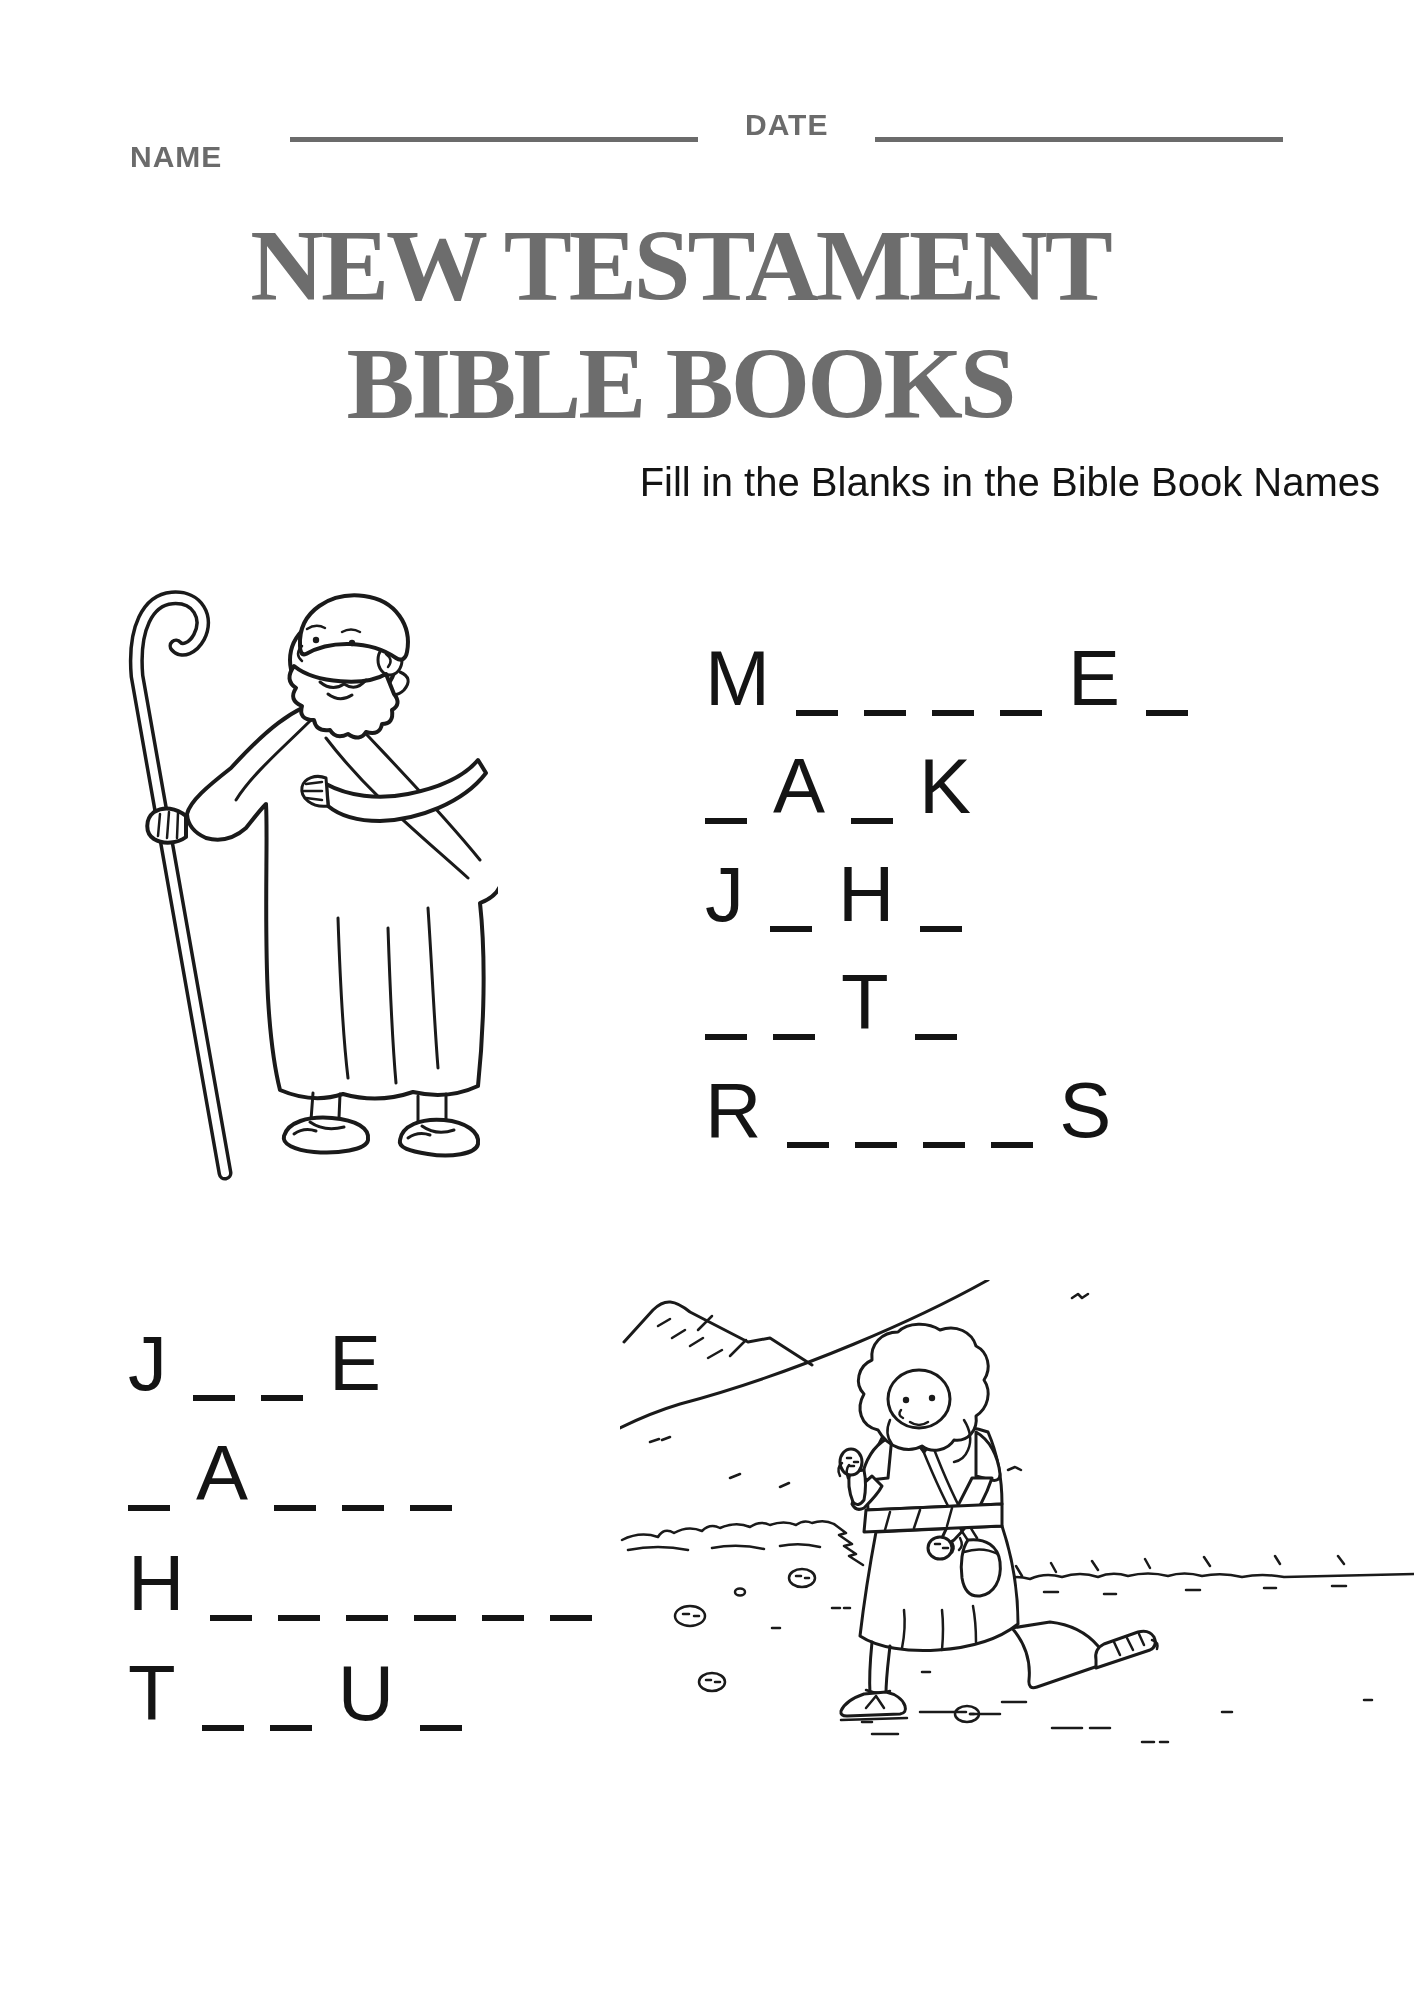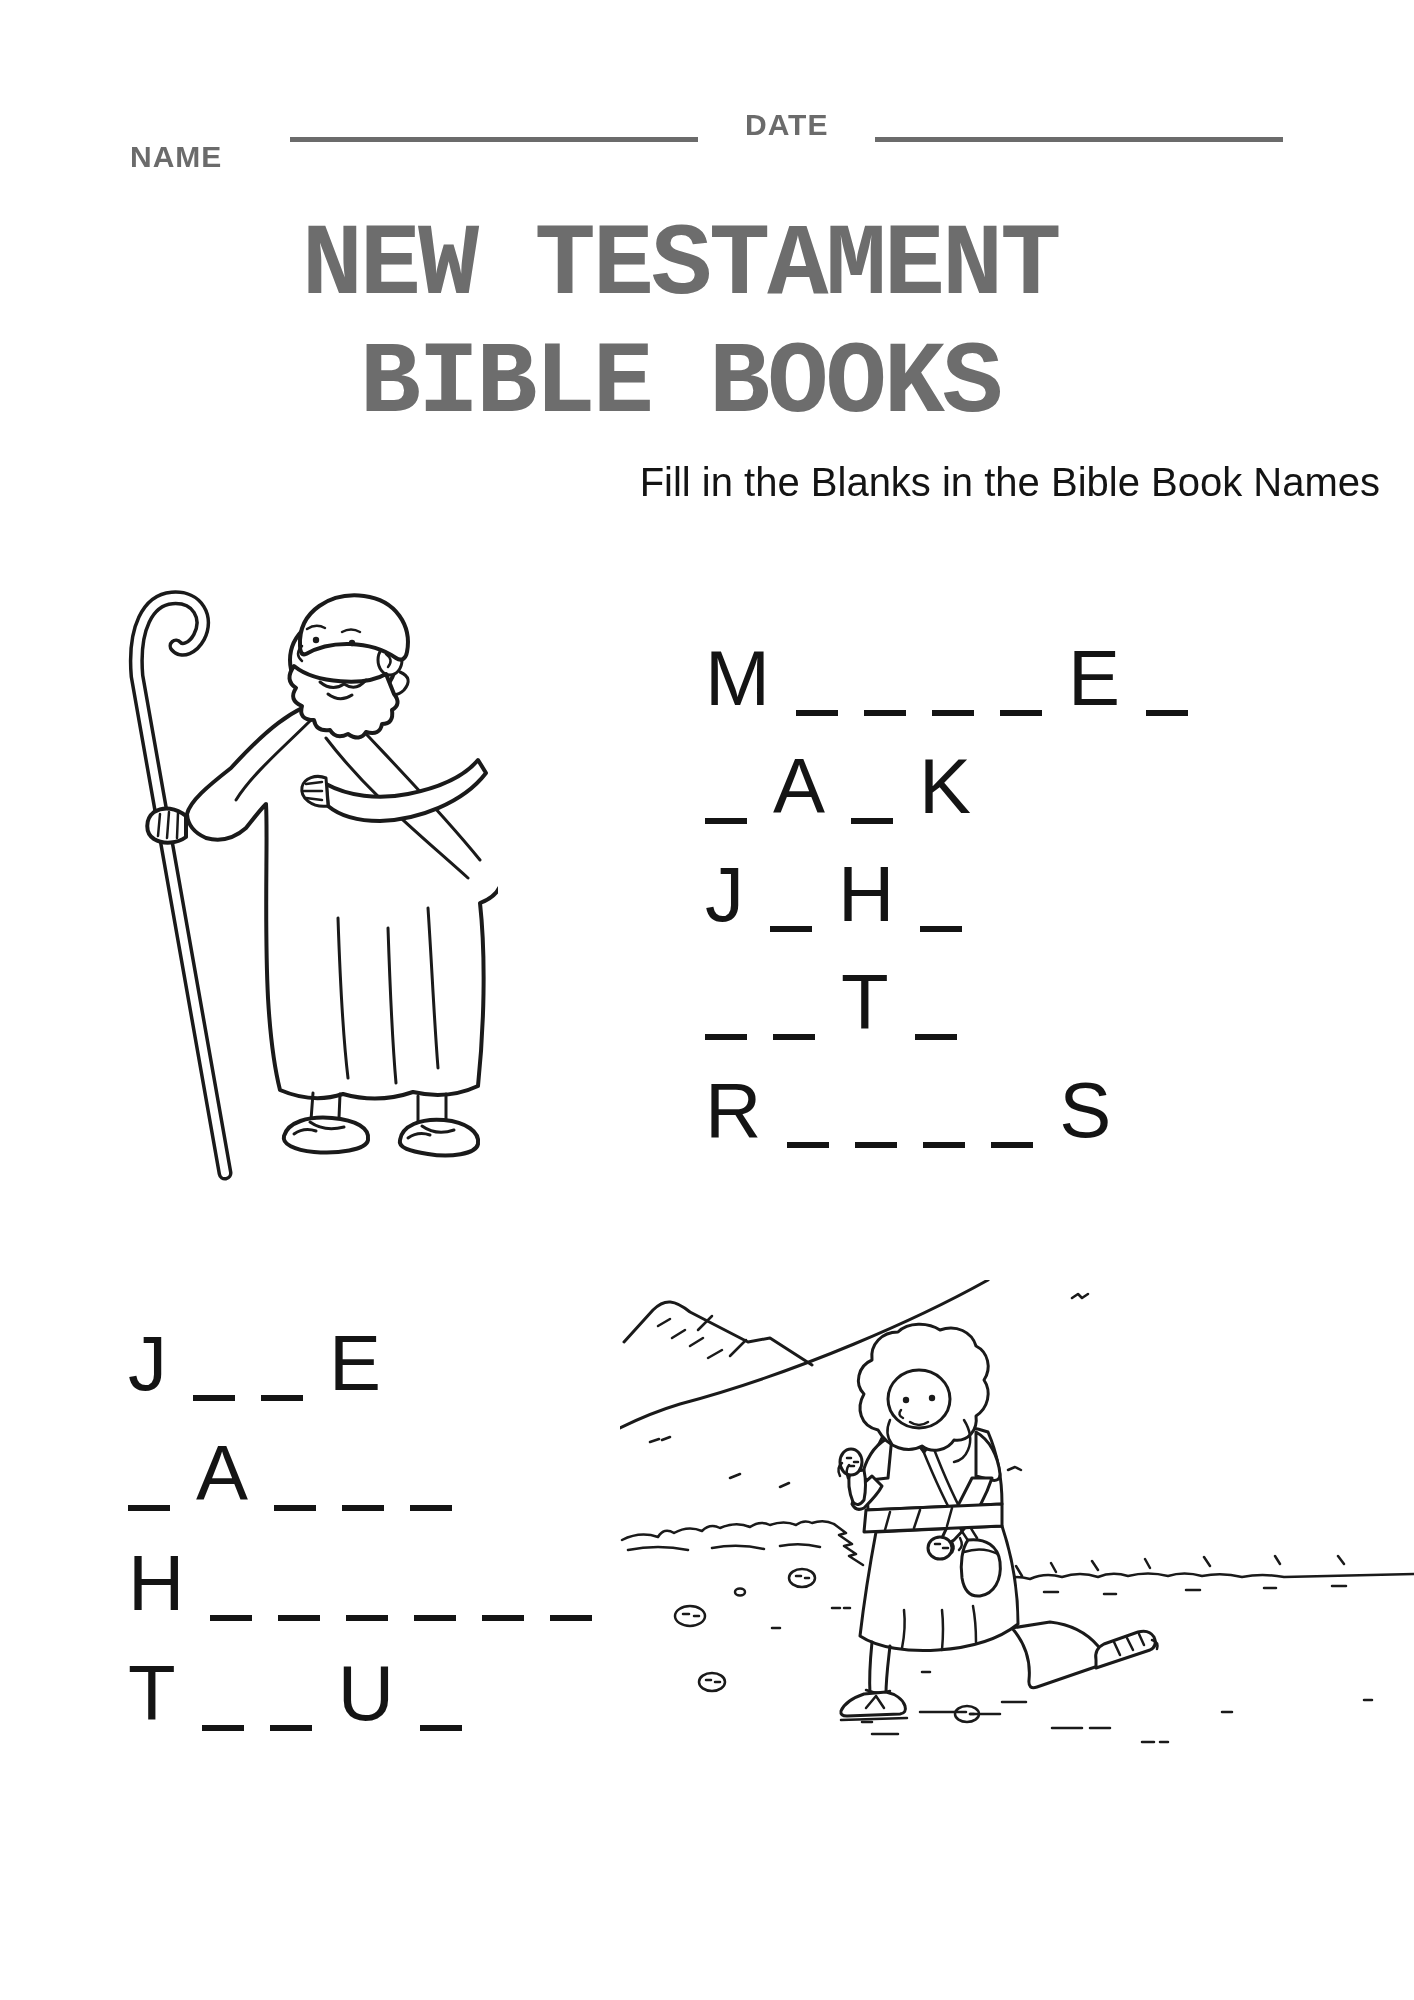--- a/index.html
+++ b/index.html
@@ -6,21 +6,21 @@
   .page{position:relative;width:1414px;height:2000px;background:#ffffff;overflow:hidden;
         font-family:"Liberation Sans",sans-serif;}
 
   
   .hdr-label{position:absolute;font-weight:bold;font-size:30px;letter-spacing:1px;
              color:var(--heading_gray);font-family:"Liberation Sans",sans-serif;}
   .hdr-line{position:absolute;height:5px;background:var(--heading_gray);}
 
   
   .title-wrap{position:absolute;left:0;top:207px;width:1360px;text-align:center;}
-  .title-line{font-family:Liberation Mono, monospace;font-weight:bold;
+  .title-line{font-family:Liberation Serif, serif;font-weight:bold;
               font-size:102px;line-height:118px;letter-spacing:-3px;color:var(--title_gray);}
   .subtitle{position:absolute;left:0;top:458px;width:1380px;text-align:right;
             font-size:40px;line-height:48px;color:var(--ink);letter-spacing:0px;
             font-family:"Liberation Sans",sans-serif;}
 
   
   .pz-group{position:absolute;}
   .pz-group.top-right{left:705px;top:639px;}
   .pz-group.bottom-left{left:128px;top:1324px;}
   .pz-line{display:flex;align-items:baseline;gap:26px;height:78px;line-height:78px;

